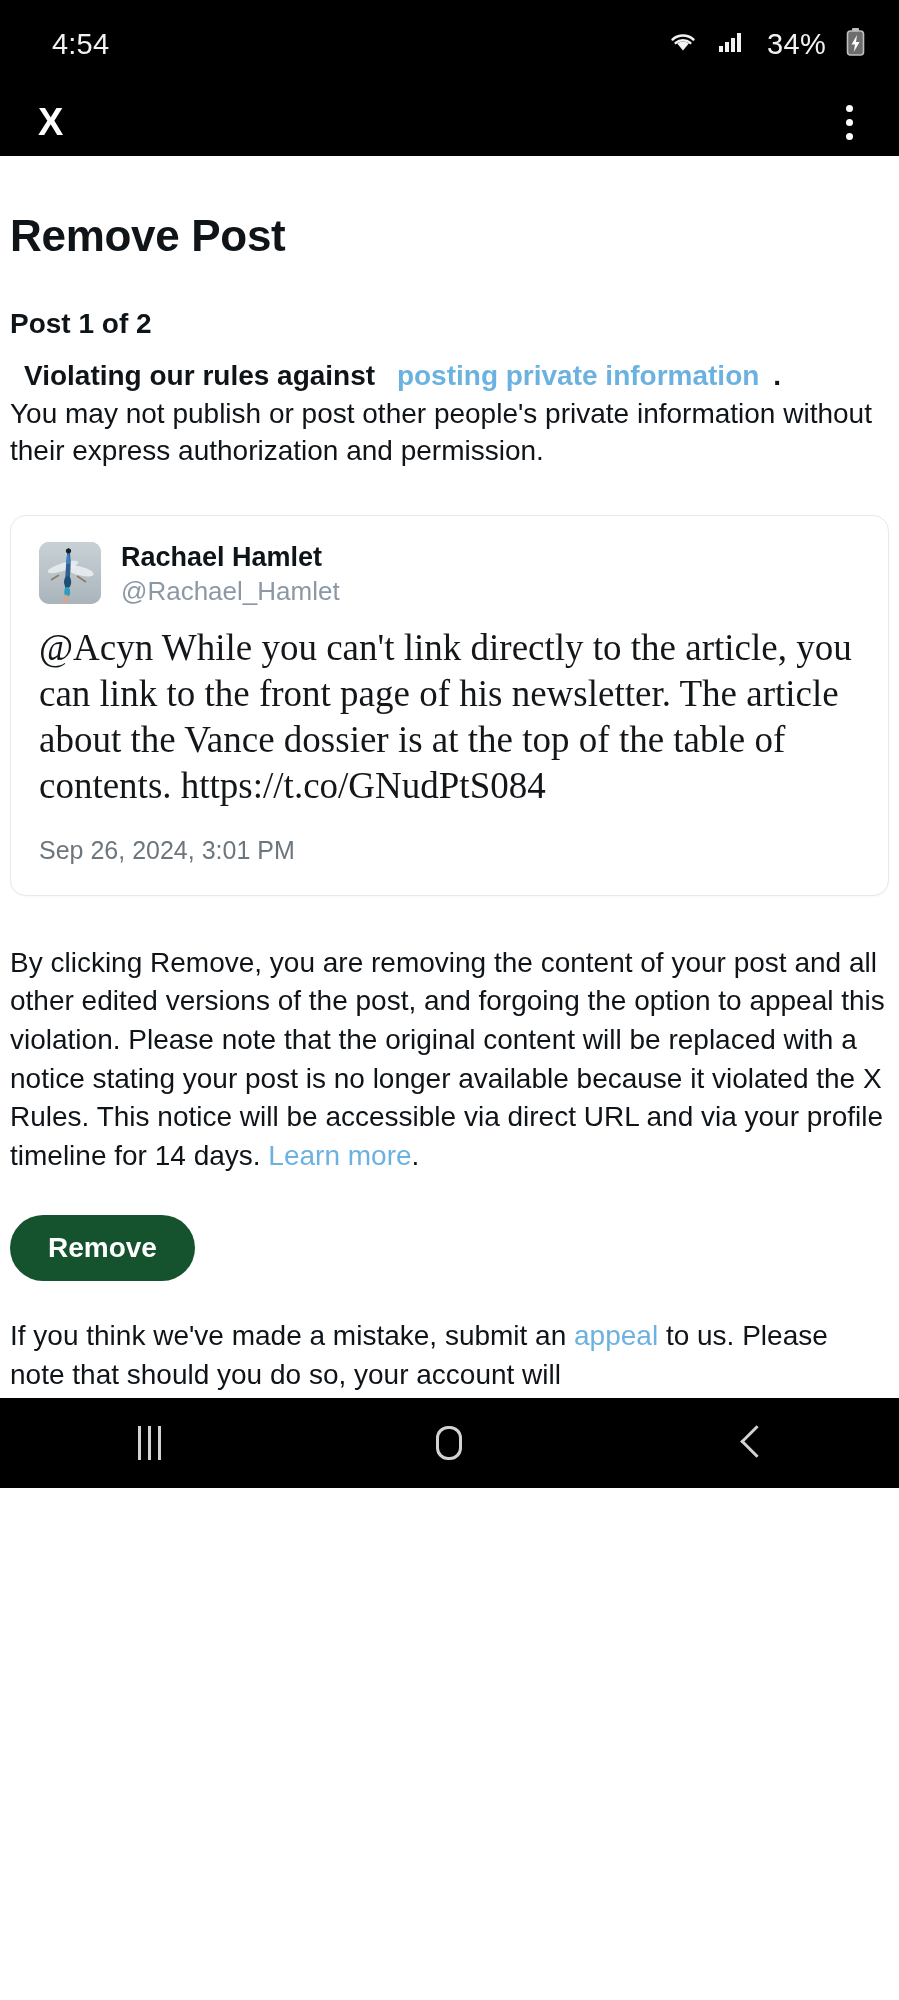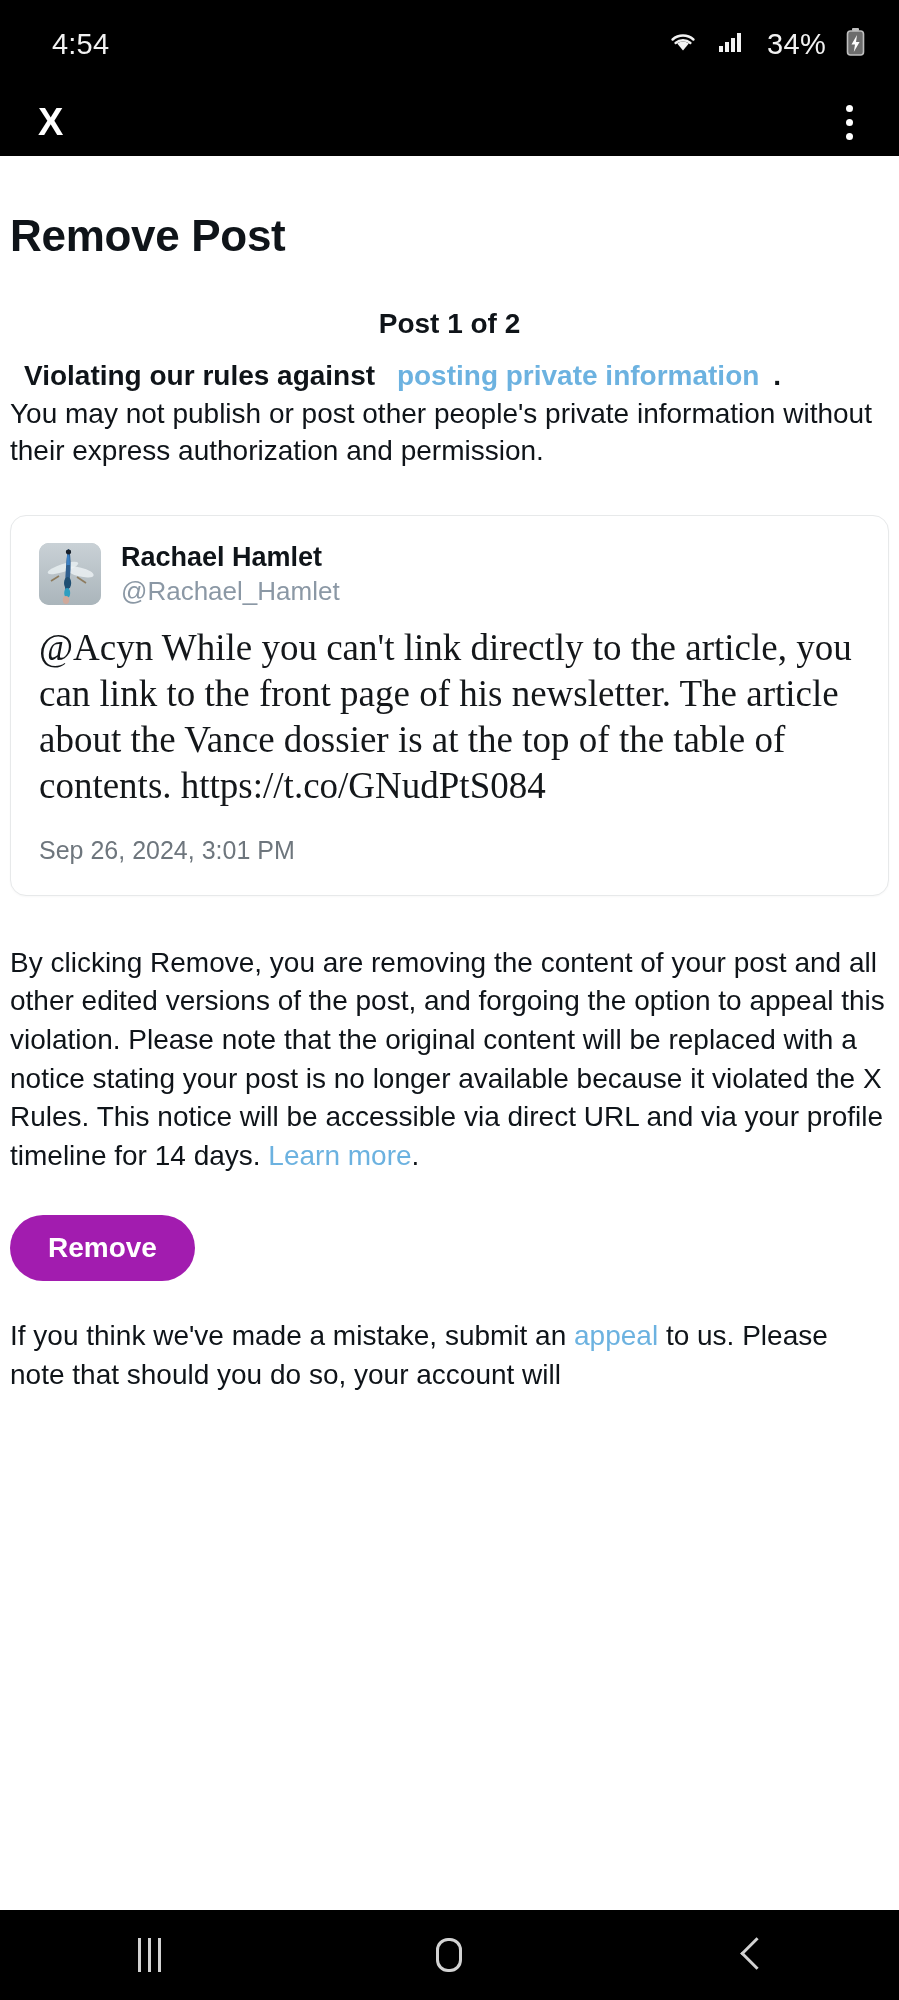--- a/index.html
+++ b/index.html
@@ -10,21 +10,21 @@
   body {
     width: 899px;
     height: 2000px;
     overflow: hidden;
     font-family: "Liberation Sans", sans-serif;
     -webkit-font-smoothing: antialiased;
   }
   .phone {
     position: relative;
     width: 899px;
-    height: 2000px;
+    height: 1488px;
     background: #ffffff;
     display: flex;
     flex-direction: column;
   }
 
   
   .status-bar {
     height: 88px;
     background: #000000;
     color: #ffffff;
@@ -104,21 +104,20 @@
     margin: 56px 0 0 0;
     line-height: 1.1;
   }
 
   .post-counter {
     font-size: 28px;
     font-weight: 700;
     color: #0f1419;
     margin-top: 46px;
     line-height: 1.3;
-    text-align: center;
   }
 
   .violation {
     font-size: 28px;
     color: #0f1419;
     line-height: 1.35;
     margin-top: 14px;
   }
   .violation .headline { font-weight: 700; margin-left: 14px; }
   .violation .body { font-weight: 400; }
@@ -132,21 +131,21 @@
     margin-top: 45px;
     border: 1px solid #e7e9ea;
     border-radius: 16px;
     background: #ffffff;
     padding: 26px 28px 30px 28px;
     box-sizing: border-box;
     box-shadow: 0 1px 2px rgba(0,0,0,0.03);
   }
   .post-head {
     display: flex;
-    align-items: center;
+    align-items: flex-start;
     gap: 20px;
   }
   .avatar {
     width: 62px;
     height: 62px;
     border-radius: 10px;
     overflow: hidden;
     flex: 0 0 auto;
     position: relative;
     background: #b9c2c7;
@@ -347,21 +346,21 @@
       </div>
       <div class="post-text">@Acyn While you can't link directly to the article, you can link to the front page of his newsletter. The article about the Vance dossier is at the top of the table of contents. https://t.co/GNudPtS084</div>
       <div class="post-date">Sep 26, 2024, 3:01 PM</div>
     </div>
 
     
     <div class="disclaimer">
       <span>By clicking Remove, you are removing the content of your post and all other edited versions of the post, and forgoing the option to appeal this violation. Please note that the original content will be replaced with a notice stating your post is no longer available because it violated the X Rules. This notice will be accessible via direct URL and via your profile timeline for 14 days. </span><a class="link" href="#">Learn more</a><span>.</span>
     </div>
 
-    <button class="remove-button" style="background: #a21caf;">Remove</button>
+    <button class="remove-button" style="background: #14532d;">Remove</button>
 
     <div class="appeal-text">
       <span>If you think we've made a mistake, submit an </span><a class="link" href="#">appeal</a><span> to us. Please note that should you do so, your account will</span>
     </div>
 
   </div>
 
   <div class="nav-bar">
     <div class="nav-btn">
       <div class="nav-recents">

